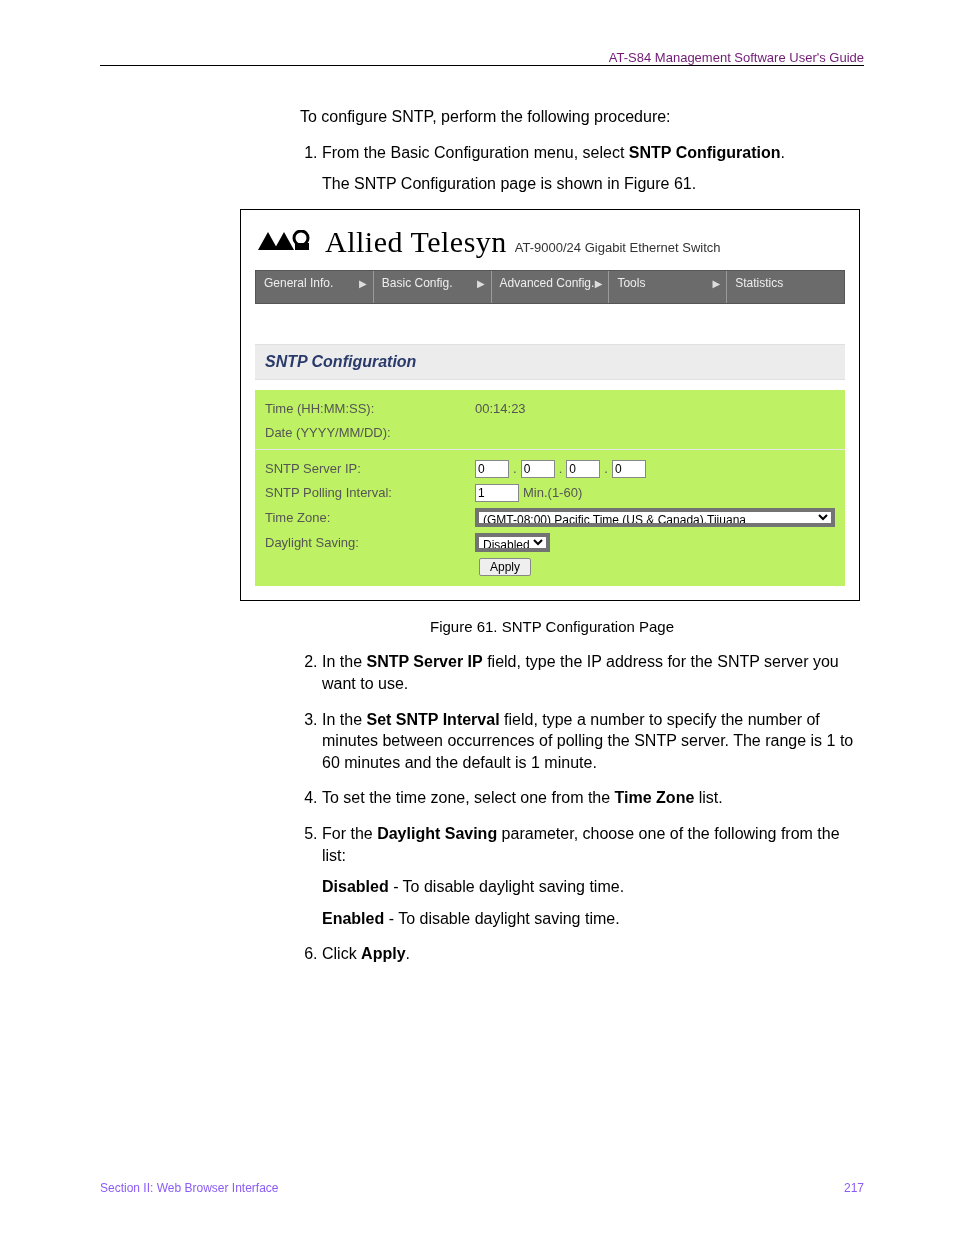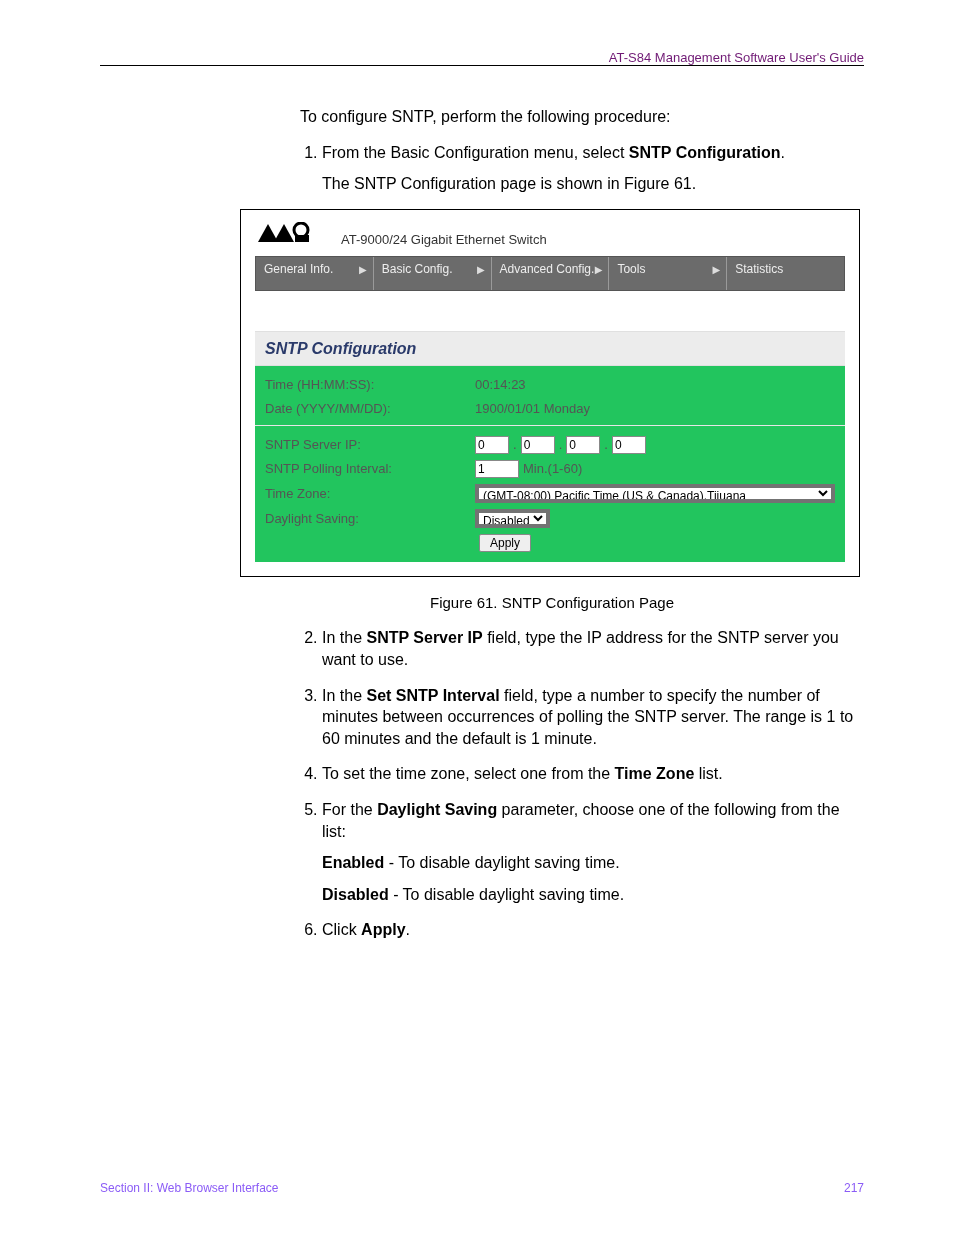--- a/index.html
+++ b/index.html
@@ -68,21 +68,21 @@
   }
   .brand-name {
     font-family: "Times New Roman", Times, serif;
     font-size: 30px;
     font-weight: 500;
     letter-spacing: 0.5px;
   }
   .brand-sub {
     font-size: 13px;
     color: #333;
-    margin-left: 16px;
+    margin-left: 0;
   }
   .menubar {
     display: flex;
     margin-top: 8px;
     background: #6b6b6b;
     color: #eee;
     font-size: 12px;
     border: 1px solid #555;
   }
   .menubar .mitem {
@@ -106,24 +106,25 @@
     background: #ececec;
     padding: 6px 10px;
     font-weight: bold;
     font-style: italic;
     color: #2a3a6a;
     font-size: 16px;
     border-top: 1px solid #e0e0e0;
     border-bottom: 1px solid #e0e0e0;
   }
   .panel-body {
-    background: #22c55e;
+    background: #bef264;
     padding: 10px 10px 4px 10px;
     font-size: 13px;
     color: #555;
+    margin-top: 10px;
   }
   .panel-body hr {
     border: none;
     border-top: 1px solid #e6e6e6;
     margin: 8px -10px 10px -10px;
   }
   .frow {
     display: flex;
     align-items: center;
     margin-bottom: 6px;
@@ -210,20 +211,21 @@
 
         <div class="brand-row">
           <span class="brand-logo">
             <svg width="60" height="22" viewBox="0 0 60 22">
               <polygon points="3,20 13,2 23,20" fill="#000"></polygon>
               <polygon points="19,20 29,2 39,20" fill="#000"></polygon>
               <circle cx="46" cy="8" r="7" fill="none" stroke="#000" stroke-width="3"></circle>
               <rect x="40" y="13" width="14" height="7" fill="#000"></rect>
             </svg>
           </span>
+          <span class="brand-name">Allied Telesyn</span>
           <span class="brand-sub">AT-9000/24 Gigabit Ethernet Switch</span>
         </div>
 
         <div class="menubar">
           <div class="mitem">
             <span>General Info.</span>
             <span class="tri">▶</span>
           </div>
           <div class="mitem">
             <span>Basic Config.</span>
@@ -245,21 +247,20 @@
         <div class="panel-title-bar">SNTP Configuration</div>
 
         <div class="panel-body">
 
           <div class="frow">
             <div class="flabel">Time (HH:MM:SS):</div>
             <div class="fval">00:14:23</div>
           </div>
           <div class="frow">
             <div class="flabel">Date (YYYY/MM/DD):</div>
-            <div class="fval">1900/01/01 Monday</div>
           </div>
 
           <hr>
 
           <div class="frow">
             <div class="flabel">SNTP Server IP:</div>
             <div class="fval">
               <input class="ip-oct" value="0" style="">
               <span>.</span>
               <input class="ip-oct" value="0" style="">
@@ -315,22 +316,22 @@
         <span>In the </span><b>SNTP Server IP</b><span> field, type the IP address for the SNTP server you want to use.</span>
       </li>
       <li>
         <span>In the </span><b>Set SNTP Interval</b><span> field, type a number to specify the number of minutes between occurrences of polling the SNTP server. The range is 1 to 60 minutes and the default is 1 minute.</span>
       </li>
       <li>
         <span>To set the time zone, select one from the </span><b>Time Zone</b><span> list.</span>
       </li>
       <li>
         <span>For the </span><b>Daylight Saving</b><span> parameter, choose one of the following from the list:</span>
+        <p><b>Disabled</b><span> - To disable daylight saving time.</span></p>
         <p><b>Enabled</b><span> - To disable daylight saving time.</span></p>
-        <p><b>Disabled</b><span> - To disable daylight saving time.</span></p>
       </li>
       <li>
         <span>Click </span><b>Apply</b><span>.</span>
       </li>
     </ol>
 
   </div>
 
   <div class="footer">
     <span>Section II: Web Browser Interface</span>

